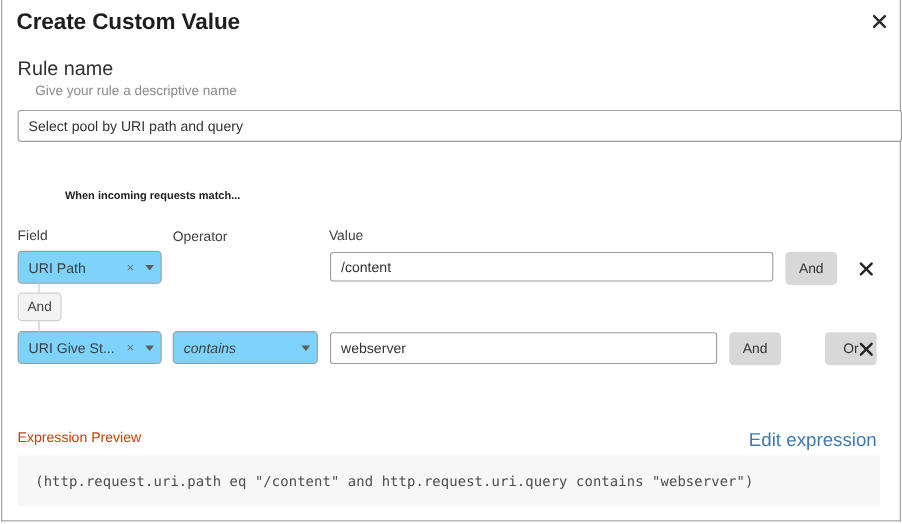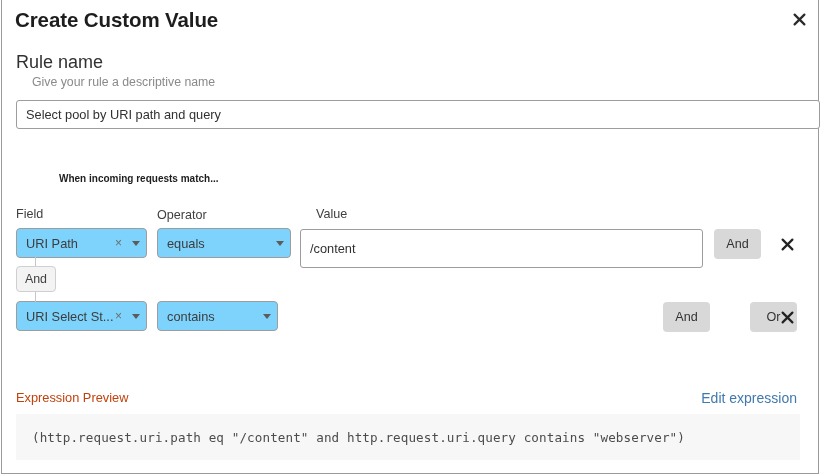--- a/index.html
+++ b/index.html
@@ -162,21 +162,21 @@
   }
   .preview-label {
     position: absolute;
     left: 14px; top: 390px;
     font-size: 12.8px;
     color: #c2410c;
   }
   .edit-expr {
     position: absolute;
     right: 21px; top: 390px;
-    font-size: 14px;
+    font-size: 17px;
     color: #4178ae;
     text-decoration: none;
     cursor: pointer;
   }
   .code-block {
     position: absolute;
     left: 14px; top: 414px;
     width: 784px; height: 46px;
     background: #f7f7f7;
     display: flex;
@@ -205,66 +205,61 @@
   </div>
 
   <div class="section-label" style="left:14px; top:52px;">Rule name</div>
   <div class="hint" style="left:14px; top:75px;">Give your rule a descriptive name</div>
   <input class="text-input" style="left: 14px; top: 100px; width: 804px; height: 29px;" value="Select pool by URI path and query">
 
   <div class="heading2">When incoming requests match...</div>
 
   <div class="col-label" style="left:14px; top:207px;">Field</div>
   <div class="col-label" style="left:155px; top:208px;">Operator</div>
-  <div class="col-label" style="left:314px; top:207px;">Value</div>
+  <div class="col-label" style="left:297px; top:207px;">Value</div>
 
   <div class="conn-line" style="top:257px; height:12px;"></div>
   <div class="conn-line" style="top:290px; height:12px;"></div>
   <div class="conn-badge">And</div>
 
   <div class="sel" style="left:14px; top:228px; width:131px;">
     <span class="sel-text">URI Path</span>
     <span class="sel-clear">×</span>
     <span class="sel-caret">
       <span class="caret-glyph"></span>
     </span>
   </div>
 
-  <div class="sel" style="left:155px; top:228px; width:134px;">
-    <span class="sel-text">equals</span>
-    <span class="sel-caret">
-      <span class="caret-glyph"></span>
-    </span>
-  </div>
-
-  <input class="text-input" style="left: 298px; top: 229px; width: 403px; height: 39px;" value="/content">
+
+  <input class="text-input" style="left: 298px; top: 229px; width: 403px; height: 27px;" value="/content">
 
   <div class="logic-btn" style="left:712px; top:229px; width:47px;">And</div>
 
   <div class="row-del" style="left:775px; top:233px;">
     <svg width="13" height="13" viewBox="0 0 13 13" aria-hidden="true">
       <path d="M1.6 1.6 L11.4 11.4 M11.4 1.6 L1.6 11.4" stroke="#232323" stroke-width="2.2" stroke-linecap="round" fill="none"></path>
     </svg>
   </div>
 
   <div class="sel" style="left:14px; top:301px; width:131px;">
-    <span class="sel-text">URI Select St...</span>
+    <span class="sel-text">URI Give St...</span>
     <span class="sel-clear">×</span>
     <span class="sel-caret">
       <span class="caret-glyph"></span>
     </span>
   </div>
 
-  <div class="sel" style="left:155px; top:301px; width:121px;">
+  <div class="sel" style="left:155px; top:301px; width:132px;font-style:italic;">
     <span class="sel-text">contains</span>
     <span class="sel-caret">
       <span class="caret-glyph"></span>
     </span>
   </div>
 
+  <input class="text-input" style="left: 298px; top: 302px; width: 352px; height: 29px;" value="webserver">
 
   <div class="logic-btn" style="left:661px; top:302px; width:47px;">And</div>
   <div class="logic-btn" style="left:748px; top:302px; width:47px;">Or</div>
 
   <div class="row-del" style="left:775px; top:306px;">
     <svg width="13" height="13" viewBox="0 0 13 13" aria-hidden="true">
       <path d="M1.6 1.6 L11.4 11.4 M11.4 1.6 L1.6 11.4" stroke="#232323" stroke-width="2.2" stroke-linecap="round" fill="none"></path>
     </svg>
   </div>
 

